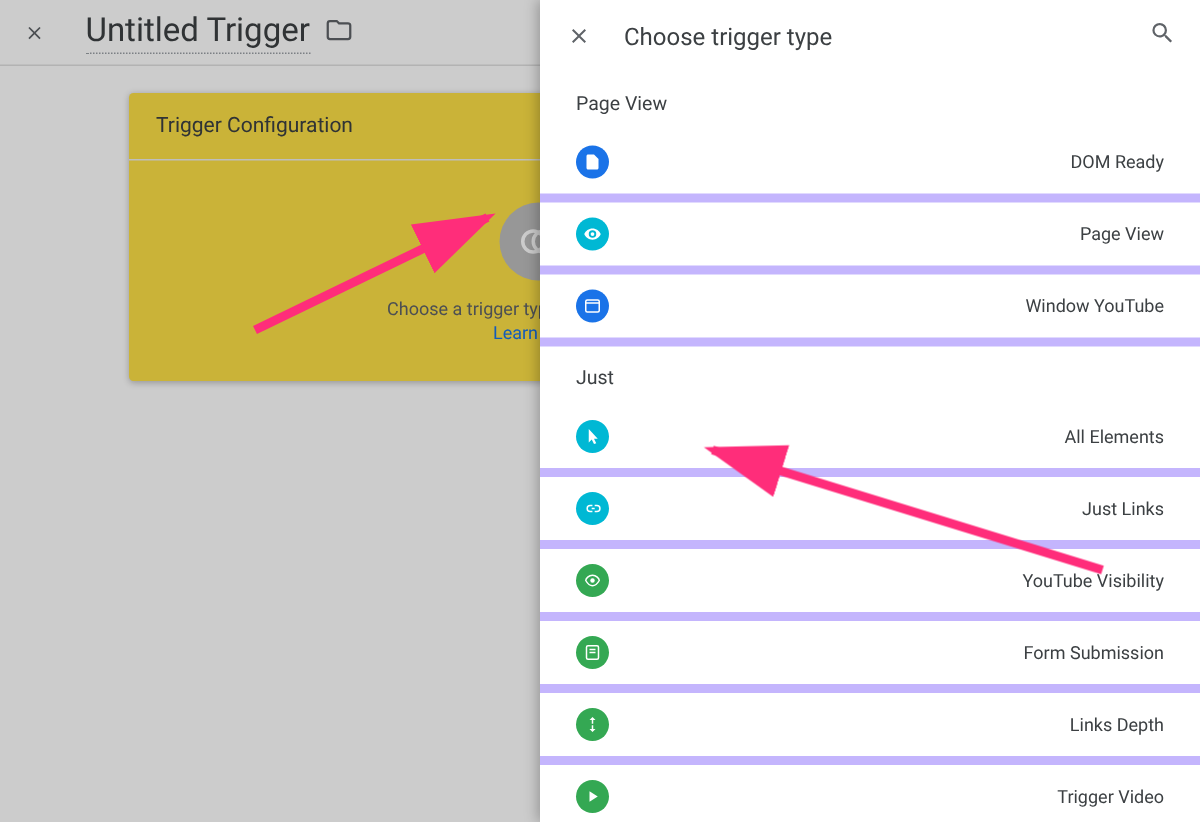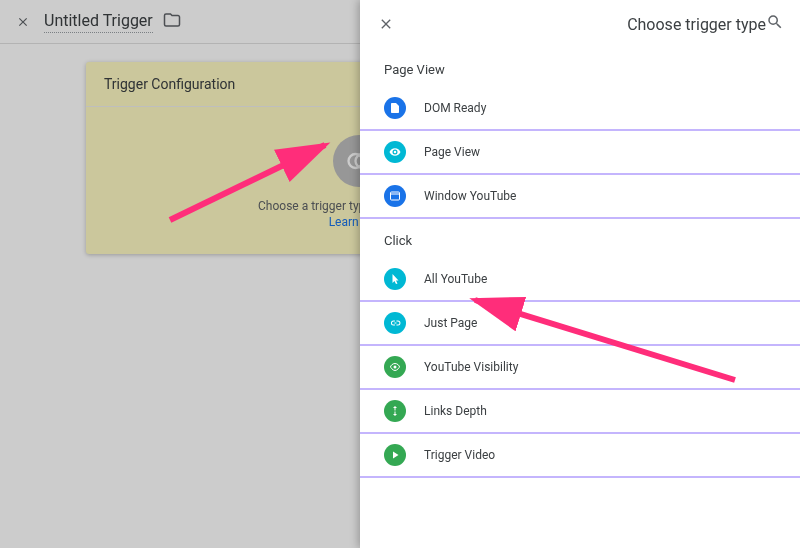--- a/index.html
+++ b/index.html
@@ -6,51 +6,52 @@
     body { width: 800px; height: 548px; overflow: hidden; position: relative; background: #fff; }
 
     .backdrop { position: absolute; inset: 0; background: rgba(0,0,0,0.20); }
 
     .main-header {
       position: absolute; top: 0; left: 0; width: 800px; height: 44px;
       background: #fff; display: flex; align-items: center; padding: 0 14px;
       border-bottom: 1px solid #e0e0e0;
     }
     .main-header .close-x { width: 18px; height: 18px; display: flex; align-items: center; justify-content: center; color: #5f6368; cursor: pointer; }
-    .main-header .title { margin-left: 12px; font-size: 16px; color: #3c4043; border-bottom: 1px dotted #9aa0a6; padding-bottom: 2px; }
+    .main-header .title { margin-left: 25px; font-size: 22px; color: #3c4043; border-bottom: 1px dotted #9aa0a6; padding-bottom: 2px; }
     .main-header .folder-ic { margin-left: 10px; color: #5f6368; }
 
     .config-card {
       position: absolute; top: 62px; left: 86px; width: 546px; height: 192px;
-      background: #fef9c3; border-radius: 3px; box-shadow: 0 1px 4px rgba(0,0,0,0.25);
+      background: #fde047; border-radius: 3px; box-shadow: 0 1px 4px rgba(0,0,0,0.25);
     }
     .config-card .card-title { padding: 14px 18px; font-size: 14px; color: #3c4043; border-bottom: 1px solid #eee; }
     .config-card .card-body { height: 150px; display: flex; flex-direction: column; align-items: center; justify-content: center; }
     .config-card .circle-ic { width: 52px; height: 52px; border-radius: 50%; background: #bdbdbd; display: flex; align-items: center; justify-content: center; margin-bottom: 12px; }
     .config-card .hint { font-size: 12px; color: #5f6368; margin-bottom: 2px; }
     .config-card .learn { font-size: 12px; color: #1a73e8; cursor: pointer; }
 
     .panel {
       position: absolute; top: 0; right: 0; width: 440px; height: 548px;
       background: #fff; box-shadow: -2px 0 8px rgba(0,0,0,0.25);
       overflow: hidden;
     }
     .panel-header {
       height: 48px; display: flex; align-items: center; padding: 0 16px;
     }
     .panel-header .close-x { width: 20px; height: 20px; display: flex; align-items: center; justify-content: center; color: #5f6368; cursor: pointer; }
-    .panel-header .ptitle { margin-left: 20px; font-size: 16px; color: #3c4043; flex: 1; text-align: right; }
+    .panel-header .ptitle { margin-left: 20px; font-size: 16px; color: #3c4043; flex: 1; }
     .panel-header .search-ic { color: #5f6368; cursor: pointer; }
 
     .panel-body { padding: 0 0 0 0; height: 500px; overflow-y: auto; }
     .section-title { font-size: 13px; color: #3c4043; padding: 14px 24px 10px; }
     .trow {
       display: flex; align-items: center; padding: 10px 24px 10px 24px;
-      cursor: pointer; border-bottom: 2px solid #c4b5fd;
+      cursor: pointer; border-bottom: 6px solid #c4b5fd;
       margin-left: 0;
+      justify-content: space-between;
     }
     .trow .tic {
       width: 22px; height: 22px; border-radius: 50%; display: flex; align-items: center; justify-content: center;
       margin-right: 18px; flex-shrink: 0;
     }
     .trow .tlabel { font-size: 12px; color: #3c4043; }
 
     .ic-blue { background: #1a73e8; }
     .ic-cyan { background: #00b8d4; }
     .ic-green { background: #34a853; }
@@ -126,45 +127,55 @@
       </div>
       <div class="trow">
         <div class="tic ic-blue">
           <svg width="12" height="12" viewBox="0 0 24 24">
             <rect x="3" y="4" width="18" height="16" rx="2" fill="none" stroke="#fff" stroke-width="2"></rect>
             <line x1="3" y1="8" x2="21" y2="8" stroke="#fff" stroke-width="2"></line>
           </svg>
         </div>
         <div class="tlabel">Window YouTube</div>
       </div>
-      <div class="section-title">Click</div>
+      <div class="section-title">Just</div>
       <div class="trow">
         <div class="tic ic-cyan">
           <svg width="12" height="12" viewBox="0 0 24 24">
             <path d="M7 2l0 18 4-4 3 6 3-1-3-6 5 0z" fill="#fff"></path>
           </svg>
         </div>
-        <div class="tlabel">All YouTube</div>
+        <div class="tlabel">All Elements</div>
       </div>
       <div class="trow">
         <div class="tic ic-cyan">
           <svg width="12" height="12" viewBox="0 0 24 24">
             <path d="M3.9 12a5 5 0 0 1 5-5h3v2h-3a3 3 0 0 0 0 6h3v2h-3a5 5 0 0 1-5-5zm7-1h4v2h-4v-2zm4-4h3a5 5 0 0 1 0 10h-3v-2h3a3 3 0 0 0 0-6h-3V7z" fill="#fff"></path>
           </svg>
         </div>
-        <div class="tlabel">Just Page</div>
+        <div class="tlabel">Just Links</div>
       </div>
       <div class="trow">
         <div class="tic ic-green">
           <svg width="12" height="12" viewBox="0 0 24 24">
             <circle cx="12" cy="12" r="3" fill="#fff"></circle>
             <path d="M12 5c-5 0-9 4.5-9 7 0 0 4 7 9 7s9-7 9-7c0-2.5-4-7-9-7z" fill="none" stroke="#fff" stroke-width="2"></path>
           </svg>
         </div>
         <div class="tlabel">YouTube Visibility</div>
+      </div>
+      <div class="trow">
+        <div class="tic ic-green">
+          <svg width="12" height="12" viewBox="0 0 24 24">
+            <rect x="4" y="3" width="16" height="18" rx="2" fill="none" stroke="#fff" stroke-width="2"></rect>
+            <line x1="8" y1="8" x2="16" y2="8" stroke="#fff" stroke-width="2"></line>
+            <line x1="8" y1="12" x2="16" y2="12" stroke="#fff" stroke-width="2"></line>
+          </svg>
+        </div>
+        <div class="tlabel">Form Submission</div>
       </div>
       <div class="trow">
         <div class="tic ic-green">
           <svg width="12" height="12" viewBox="0 0 24 24">
             <path d="M12 2l4 4h-3v5h-2V6H8l4-4zm0 20l-4-4h3v-5h2v5h3l-4 4z" fill="#fff"></path>
           </svg>
         </div>
         <div class="tlabel">Links Depth</div>
       </div>
       <div class="trow">

